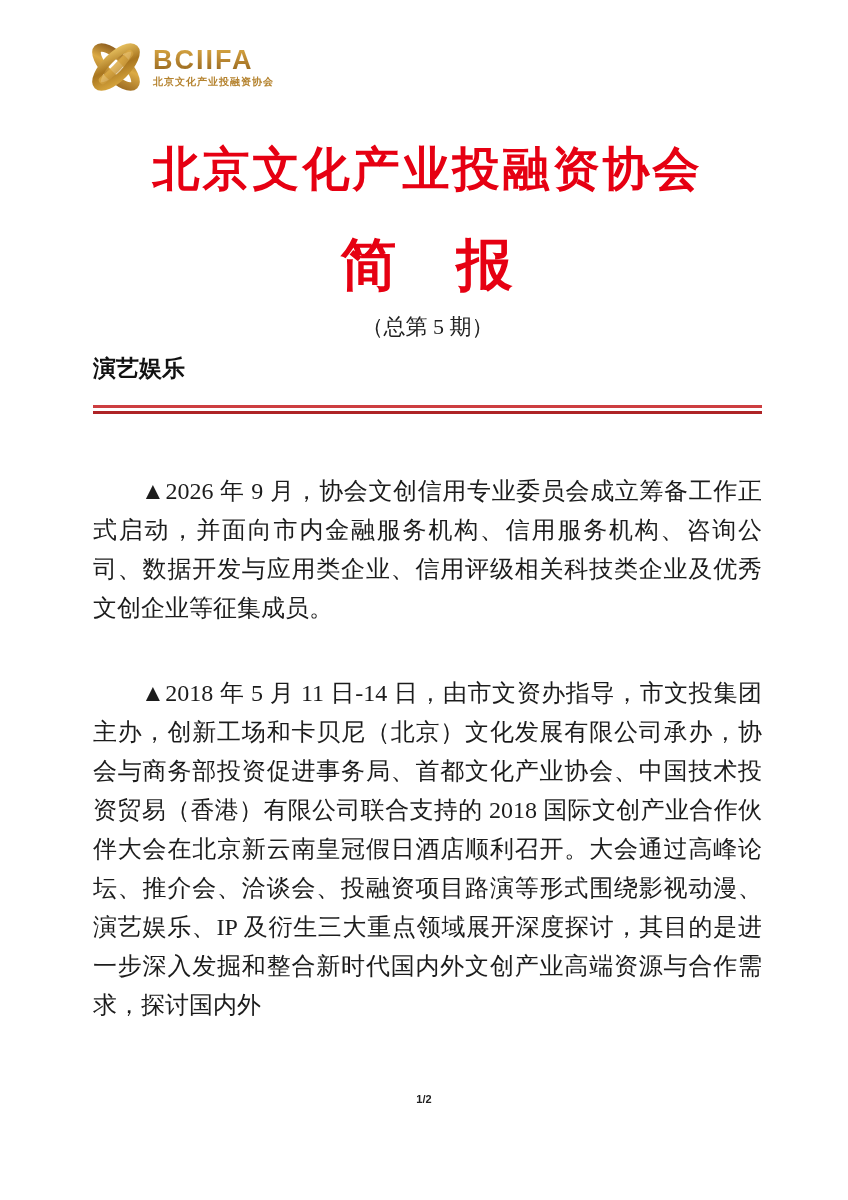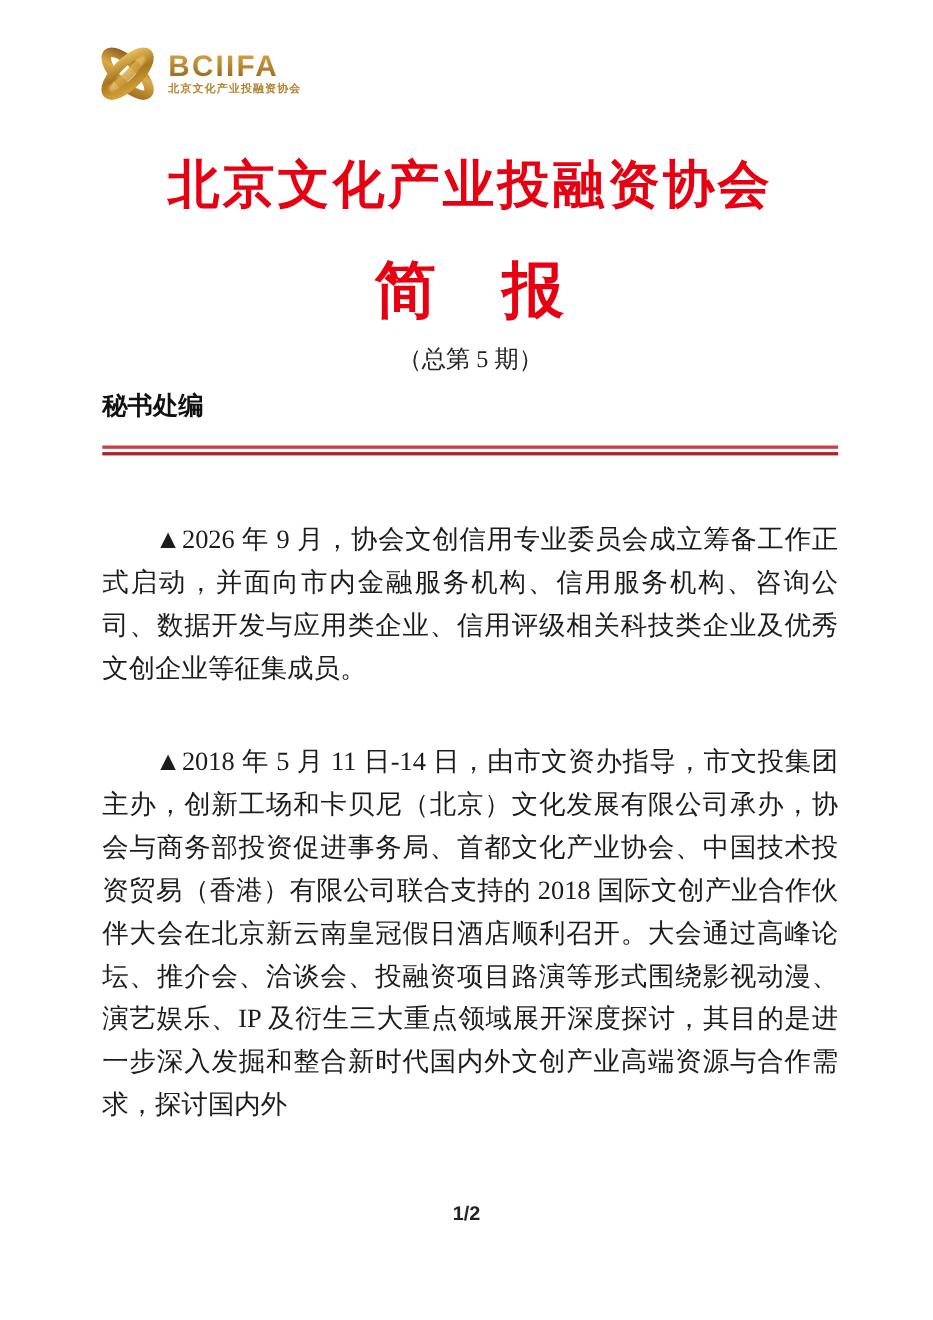--- a/index.html
+++ b/index.html
@@ -128,21 +128,21 @@
 
   
   .footer {
     position: absolute;
     left: 0;
     top: 1093px;
     width: 100%;
     text-align: center;
     font-family: "Liberation Sans", "DejaVu Sans", sans-serif;
     font-weight: bold;
-    font-size: 18px;
+    font-size: 11px;
     color: #222222;
   }
 </style>
 </head>
 <body>
 
 <div class="page">
 
   <div class="logo">
     <svg width="66" height="66" viewBox="0 0 100 100" aria-hidden="true">
@@ -169,21 +169,21 @@
   </div>
 
   <h1 class="title">北京文化产业投融资协会</h1>
 
   <h2 class="title2">简　报</h2>
 
 
   <div class="issue-line total">（总第 5 期）</div>
 
   <div class="meta-row">
-    <span>秘书处编</span>
+    <span>演艺娱乐</span>
   </div>
 
   <div class="double-rule"></div>
 
   <div class="body-text">
     <p>▲2026 年 9 月，协会文创信用专业委员会成立筹备工作正式启动，并面向市内金融服务机构、信用服务机构、咨询公司、数据开发与应用类企业、信用评级相关科技类企业及优秀文创企业等征集成员。</p>
     <p>▲2018 年 5 月 11 日-14 日，由市文资办指导，市文投集团主办，创新工场和卡贝尼（北京）文化发展有限公司承办，协会与商务部投资促进事务局、首都文化产业协会、中国技术投资贸易（香港）有限公司联合支持的 2018 国际文创产业合作伙伴大会在北京新云南皇冠假日酒店顺利召开。大会通过高峰论坛、推介会、洽谈会、投融资项目路演等形式围绕影视动漫、演艺娱乐、IP 及衍生三大重点领域展开深度探讨，其目的是进一步深入发掘和整合新时代国内外文创产业高端资源与合作需求，探讨国内外</p>
   </div>
 
   <div class="footer">1/2</div>

